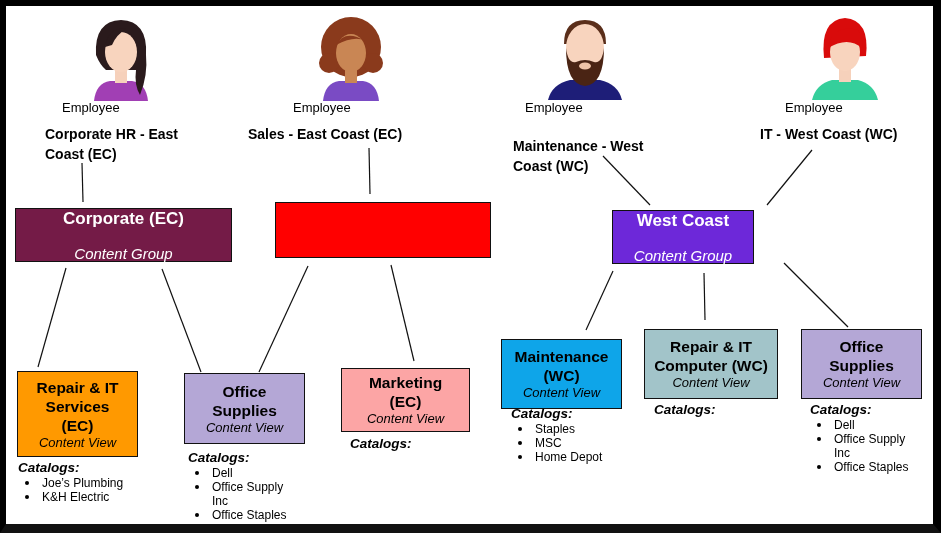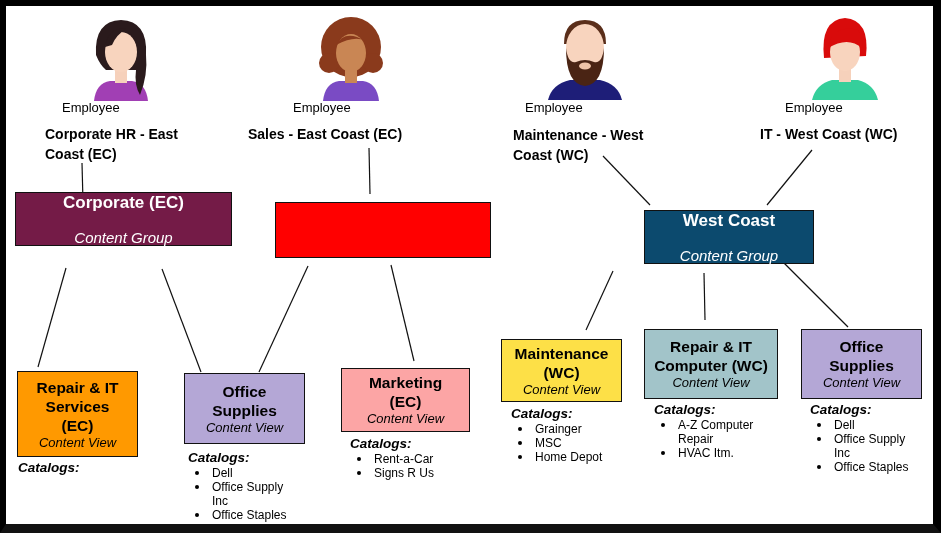--- a/index.html
+++ b/index.html
@@ -75,98 +75,94 @@
   <path d="M20 34 Q24 10 50 16 Q56 26 54 34 Q40 22 20 34 Z" fill="#d90b0b"></path>
 </svg>
 
 <div class="emp-label" style="left:62px;top:100px">Employee</div>
 <div class="emp-label" style="left:293px;top:100px">Employee</div>
 <div class="emp-label" style="left:525px;top:100px">Employee</div>
 <div class="emp-label" style="left:785px;top:100px">Employee</div>
 
 <div class="role" style="left:45px;top:124px;width:170px">Corporate HR - East Coast (EC)</div>
 <div class="role" style="left:248px;top:124px;width:200px">Sales - East Coast (EC)</div>
-<div class="role" style="left:513px;top:125px;width:170px">Maintenance -  West Coast (WC)</div>
+<div class="role" style="left:513px;top:136px;width:170px">Maintenance -  West Coast (WC)</div>
 <div class="role" style="left:760px;top:124px;width:180px">IT -  West Coast (WC)</div>
 
-<div class="box grp" style="left:15px;top:192px;width:217px;height:54px;background:#741b47">
+<div class="box grp" style="left:15px;top:208px;width:217px;height:54px;background:#741b47">
   <span class="t">Corporate (EC)</span>
   <span class="s">Content Group</span>
 </div>
 <div class="box grp" style="left:275px;top:202px;width:216px;height:56px;background:#ff0000">
 </div>
-<div class="box grp" style="left:644px;top:210px;width:170px;height:54px;background:#0c4a6e">
+<div class="box grp" style="left:612px;top:210px;width:142px;height:54px;background:#6d28d9">
   <span class="t">West Coast</span>
   <span class="s">Content Group</span>
 </div>
 
 <div class="box view" style="left:17px;top:371px;width:121px;height:86px;background:#ff9900">
   <span class="t">Repair &amp; IT</span>
   <span class="t">Services</span>
   <span class="t">(EC)</span>
   <span class="s">Content View</span>
 </div>
 <div class="box view" style="left:184px;top:373px;width:121px;height:71px;background:#b4a7d6">
   <span class="t">Office</span>
   <span class="t">Supplies</span>
   <span class="s">Content View</span>
 </div>
 <div class="box view" style="left:341px;top:368px;width:129px;height:64px;background:#fca5a5">
   <span class="t">Marketing</span>
   <span class="t">(EC)</span>
   <span class="s">Content View</span>
 </div>
-<div class="box view" style="left:501px;top:339px;width:121px;height:63px;background:#fde047">
+<div class="box view" style="left:501px;top:339px;width:121px;height:70px;background:#0ea5e9">
   <span class="t">Maintenance</span>
   <span class="t">(WC)</span>
   <span class="s">Content View</span>
 </div>
 <div class="box view" style="left:644px;top:329px;width:134px;height:70px;background:#a2c4c9">
   <span class="t">Repair &amp; IT</span>
   <span class="t">Computer (WC)</span>
   <span class="s">Content View</span>
 </div>
 <div class="box view" style="left:801px;top:329px;width:121px;height:70px;background:#b4a7d6">
   <span class="t">Office</span>
   <span class="t">Supplies</span>
   <span class="s">Content View</span>
 </div>
 
 <div class="catalogs" style="left:18px;top:460px;width:140px">
   <div class="h">Catalogs:</div>
+  <ul>
+    <li>Joe’s Plumbing</li>
+    <li>K&amp;H Electric</li>
+  </ul>
 </div>
 <div class="catalogs" style="left:188px;top:450px;width:110px">
   <div class="h">Catalogs:</div>
   <ul>
     <li>Dell</li>
     <li>Office Supply Inc</li>
     <li>Office Staples</li>
   </ul>
 </div>
 <div class="catalogs" style="left:350px;top:436px;width:120px">
   <div class="h">Catalogs:</div>
-  <ul>
-    <li>Rent-a-Car</li>
-    <li>Signs R Us</li>
-  </ul>
 </div>
 <div class="catalogs" style="left:511px;top:406px;width:120px">
   <div class="h">Catalogs:</div>
   <ul>
-    <li>Grainger</li>
+    <li>Staples</li>
     <li>MSC</li>
     <li>Home Depot</li>
   </ul>
 </div>
 <div class="catalogs" style="left:654px;top:402px;width:110px">
   <div class="h">Catalogs:</div>
-  <ul>
-    <li>A-Z Computer Repair</li>
-    <li>HVAC Itm.</li>
-  </ul>
 </div>
 <div class="catalogs" style="left:810px;top:402px;width:110px">
   <div class="h">Catalogs:</div>
   <ul>
     <li>Dell</li>
     <li>Office Supply Inc</li>
     <li>Office Staples</li>
   </ul>
 </div>
 

